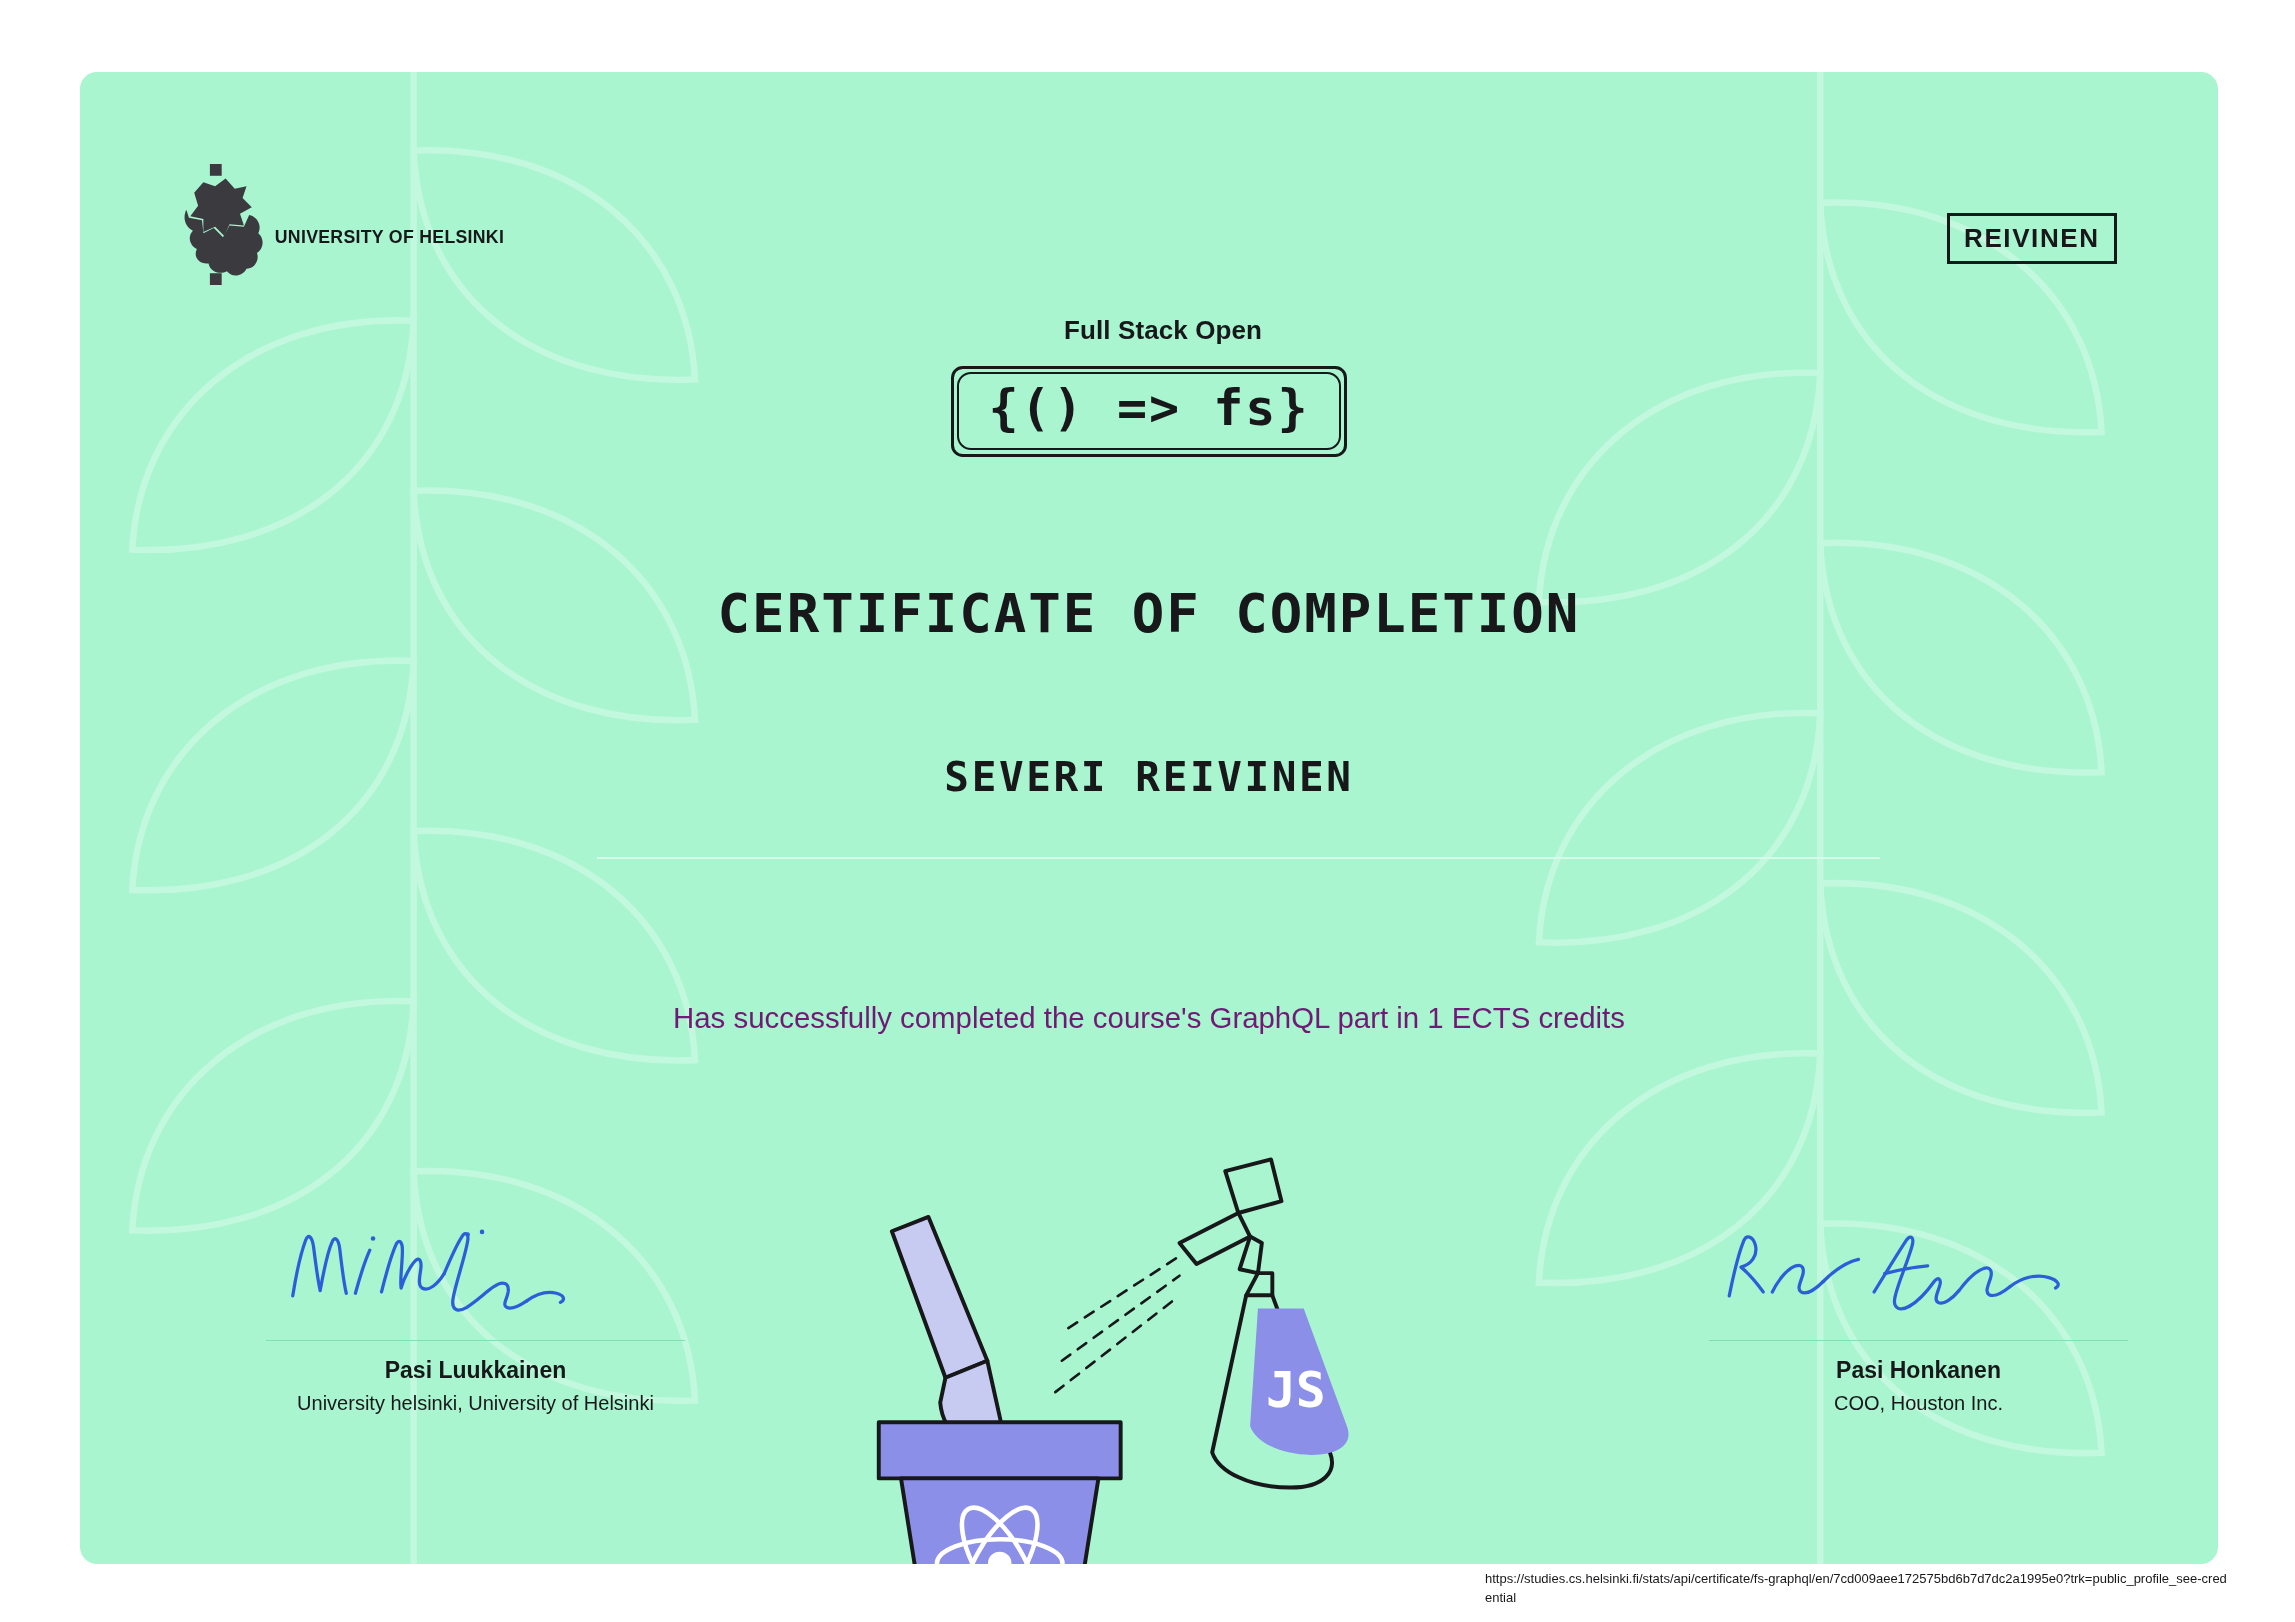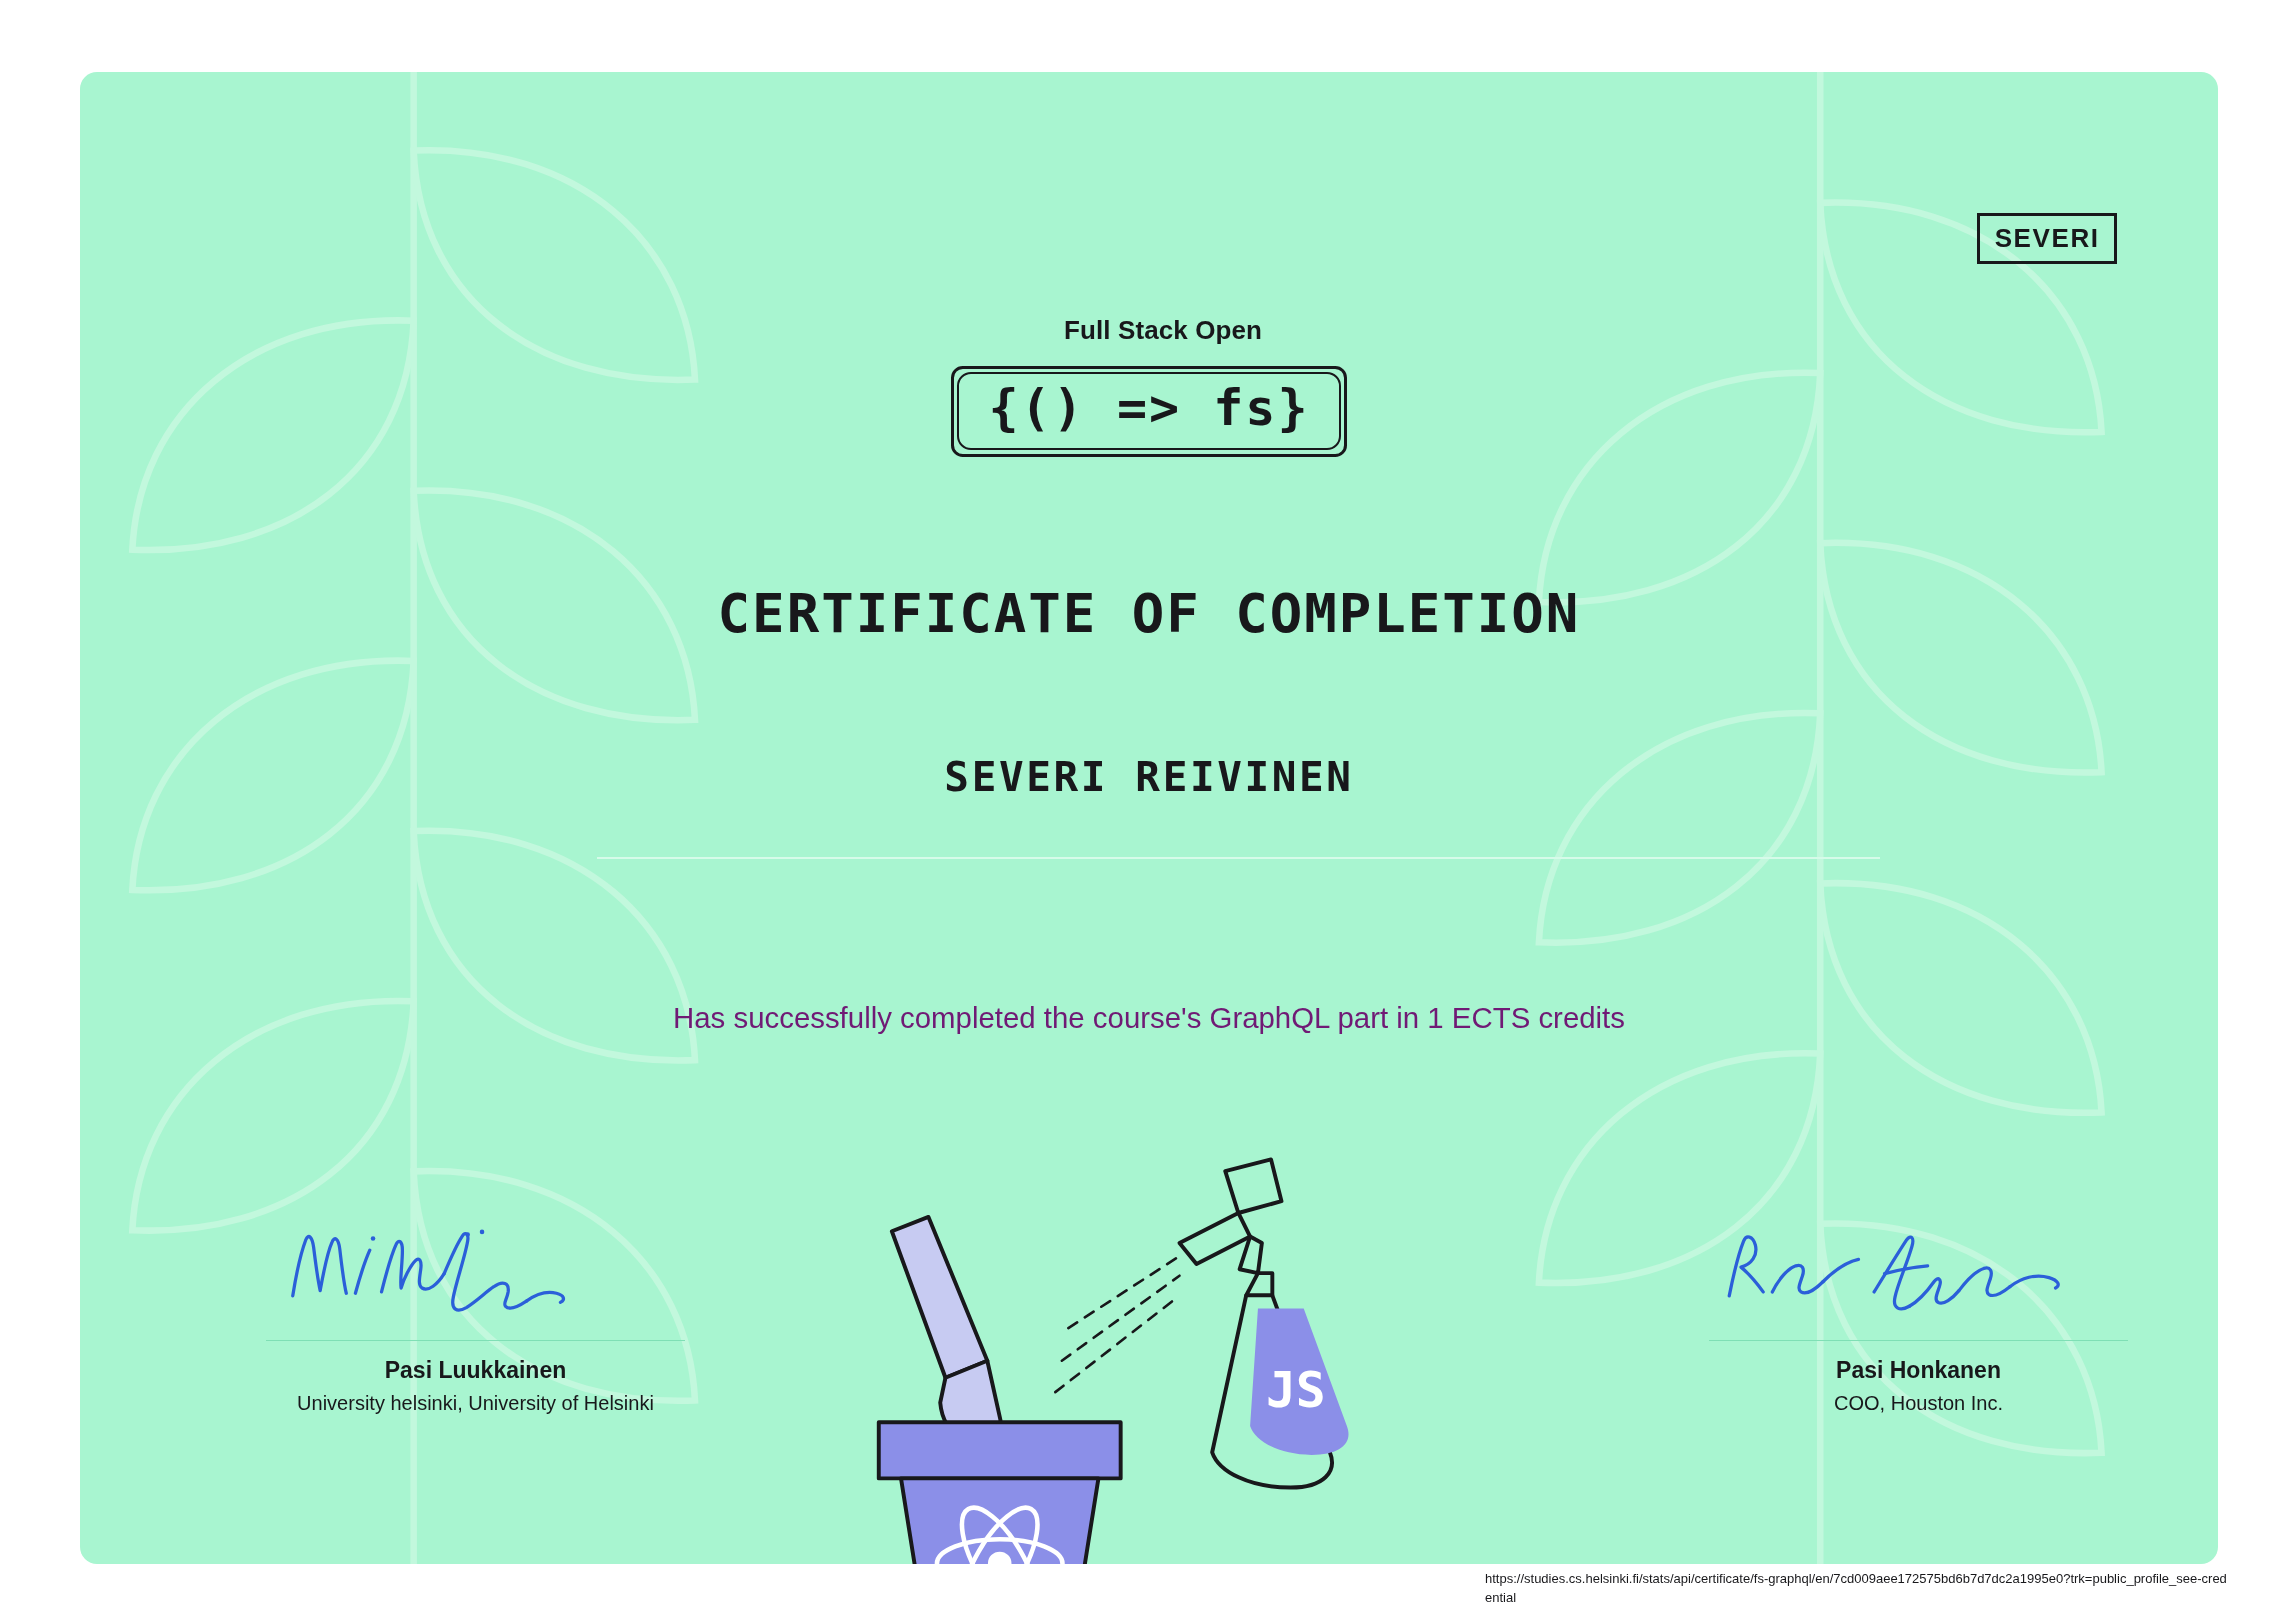--- a/index.html
+++ b/index.html
@@ -240,22 +240,35 @@
         <path d="M2660 720 C2910 710 3080 860 3090 1070 C2850 1080 2670 950 2660 720 Z"></path>
         <path d="M2660 1240 C2910 1230 3080 1380 3090 1590 C2850 1600 2670 1470 2660 1240 Z"></path>
         <path d="M2660 1760 C2910 1750 3080 1900 3090 2110 C2850 2120 2670 1990 2660 1760 Z"></path>
 
         <path d="M2660 460 C2410 450 2240 600 2230 810 C2470 820 2650 690 2660 460 Z"></path>
         <path d="M2660 980 C2410 970 2240 1120 2230 1330 C2470 1340 2650 1210 2660 980 Z"></path>
         <path d="M2660 1500 C2410 1490 2240 1640 2230 1850 C2470 1860 2650 1730 2660 1500 Z"></path>
       </g>
     </svg>
 
-
-    <div id="houston-badge">SEVERI</div>
+    <div id="uh-logo-block">
+      <div id="uh-logo-mark">
+        <svg viewBox="0 0 125 185" width="82" height="121">
+          <g fill="#3a3a3f">
+            <rect x="44" y="0" width="18" height="18"></rect>
+            <rect x="44" y="167" width="18" height="18"></rect>
+            <path d="M20 44 L34 28 L52 34 L68 22 L82 38 L100 34 L94 52 L108 66 L90 76 L96 94 L74 92 L66 110 L52 96 L34 104 L34 84 L14 80 L26 64 Z"></path>
+            <path d="M8 70 C2 82 6 96 18 102 C10 110 12 124 24 130 C18 142 28 154 42 152 C44 164 58 170 70 164 C78 174 94 172 100 160 C112 160 120 148 116 136 C126 130 128 114 118 106 C124 94 116 80 104 78 L96 96 L74 94 L64 112 L50 98 L34 106 L32 86 L12 82 Z"></path>
+          </g>
+        </svg>
+      </div>
+      <div id="uh-logo-text">UNIVERSITY OF HELSINKI</div>
+    </div>
+
+    <div id="houston-badge">REIVINEN</div>
 
     <div id="course-brand">
       <div id="course-name">Full Stack Open</div>
       <div id="course-logo-box">
         <div id="course-logo-inner">{() =&gt; fs}</div>
       </div>
     </div>
 
     <div id="certificate-title">CERTIFICATE OF COMPLETION</div>
     <div id="recipient-name">SEVERI REIVINEN</div>

